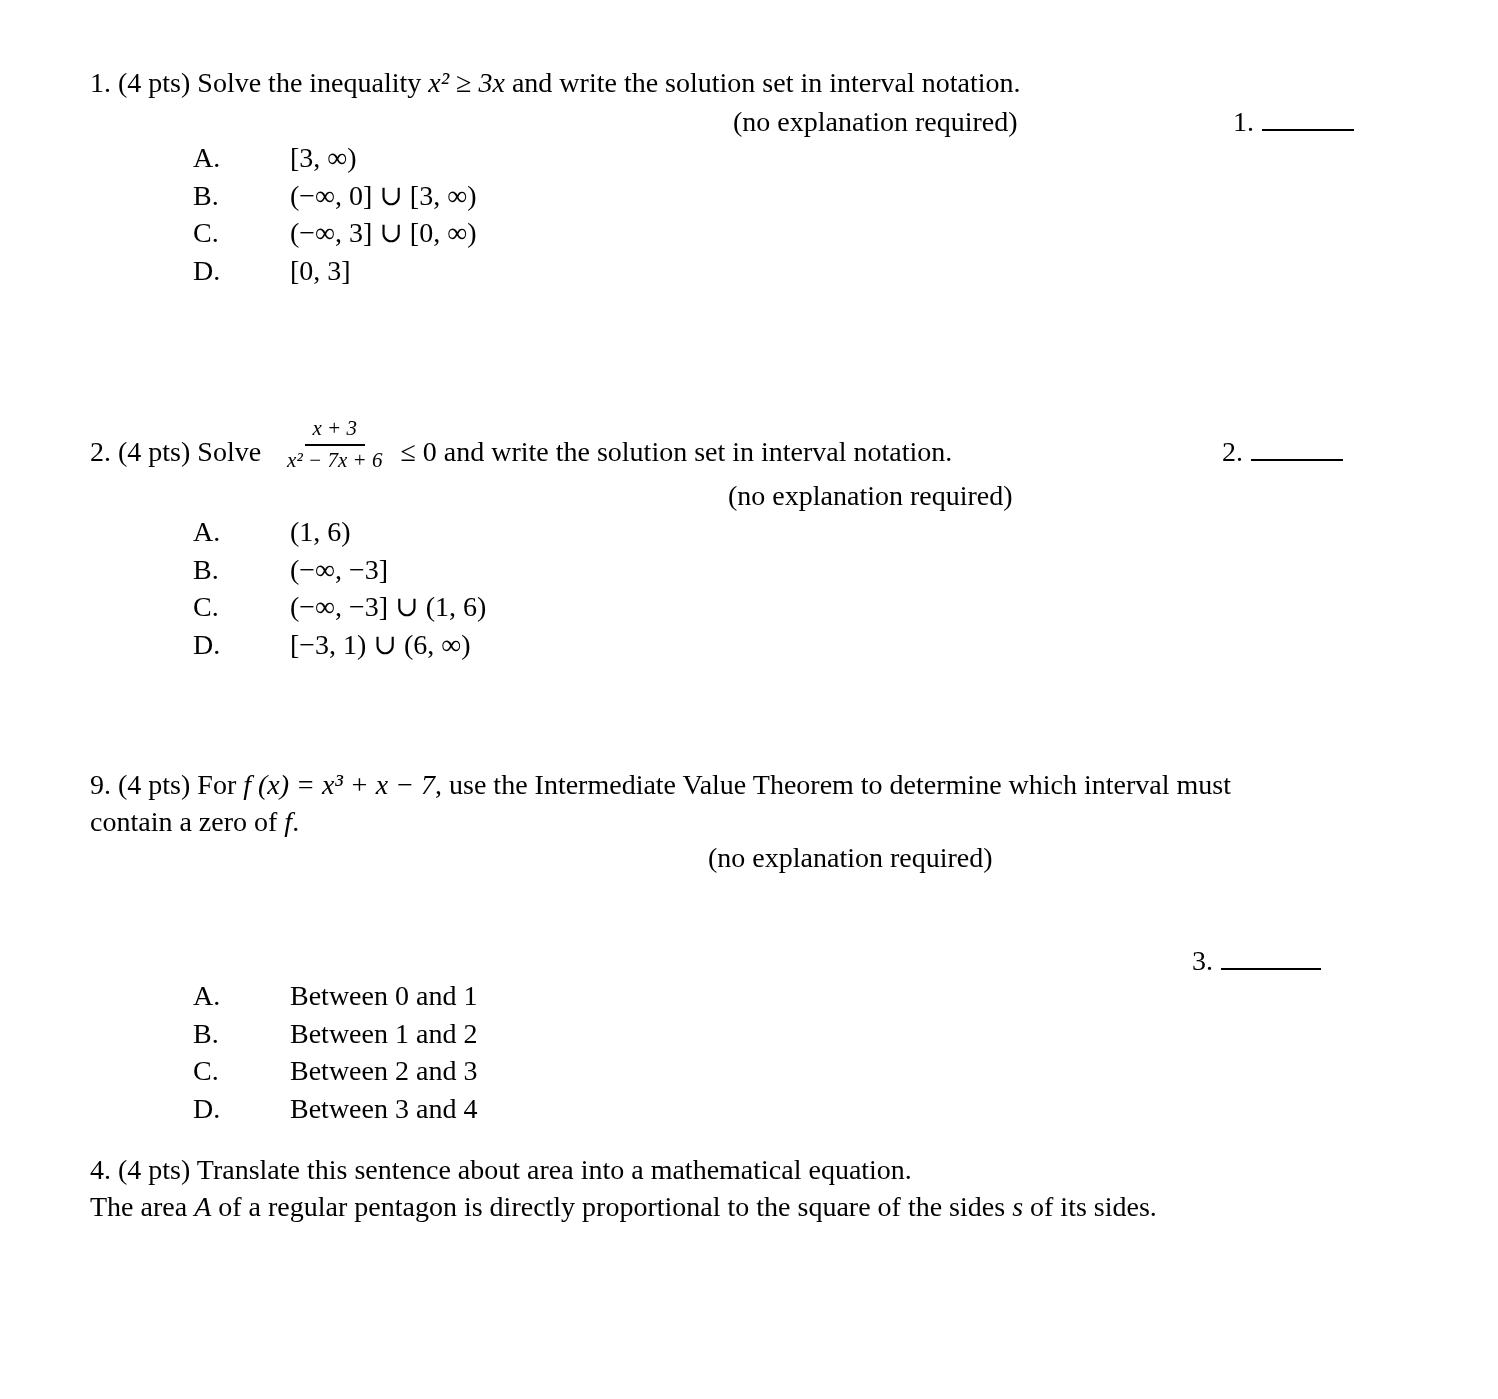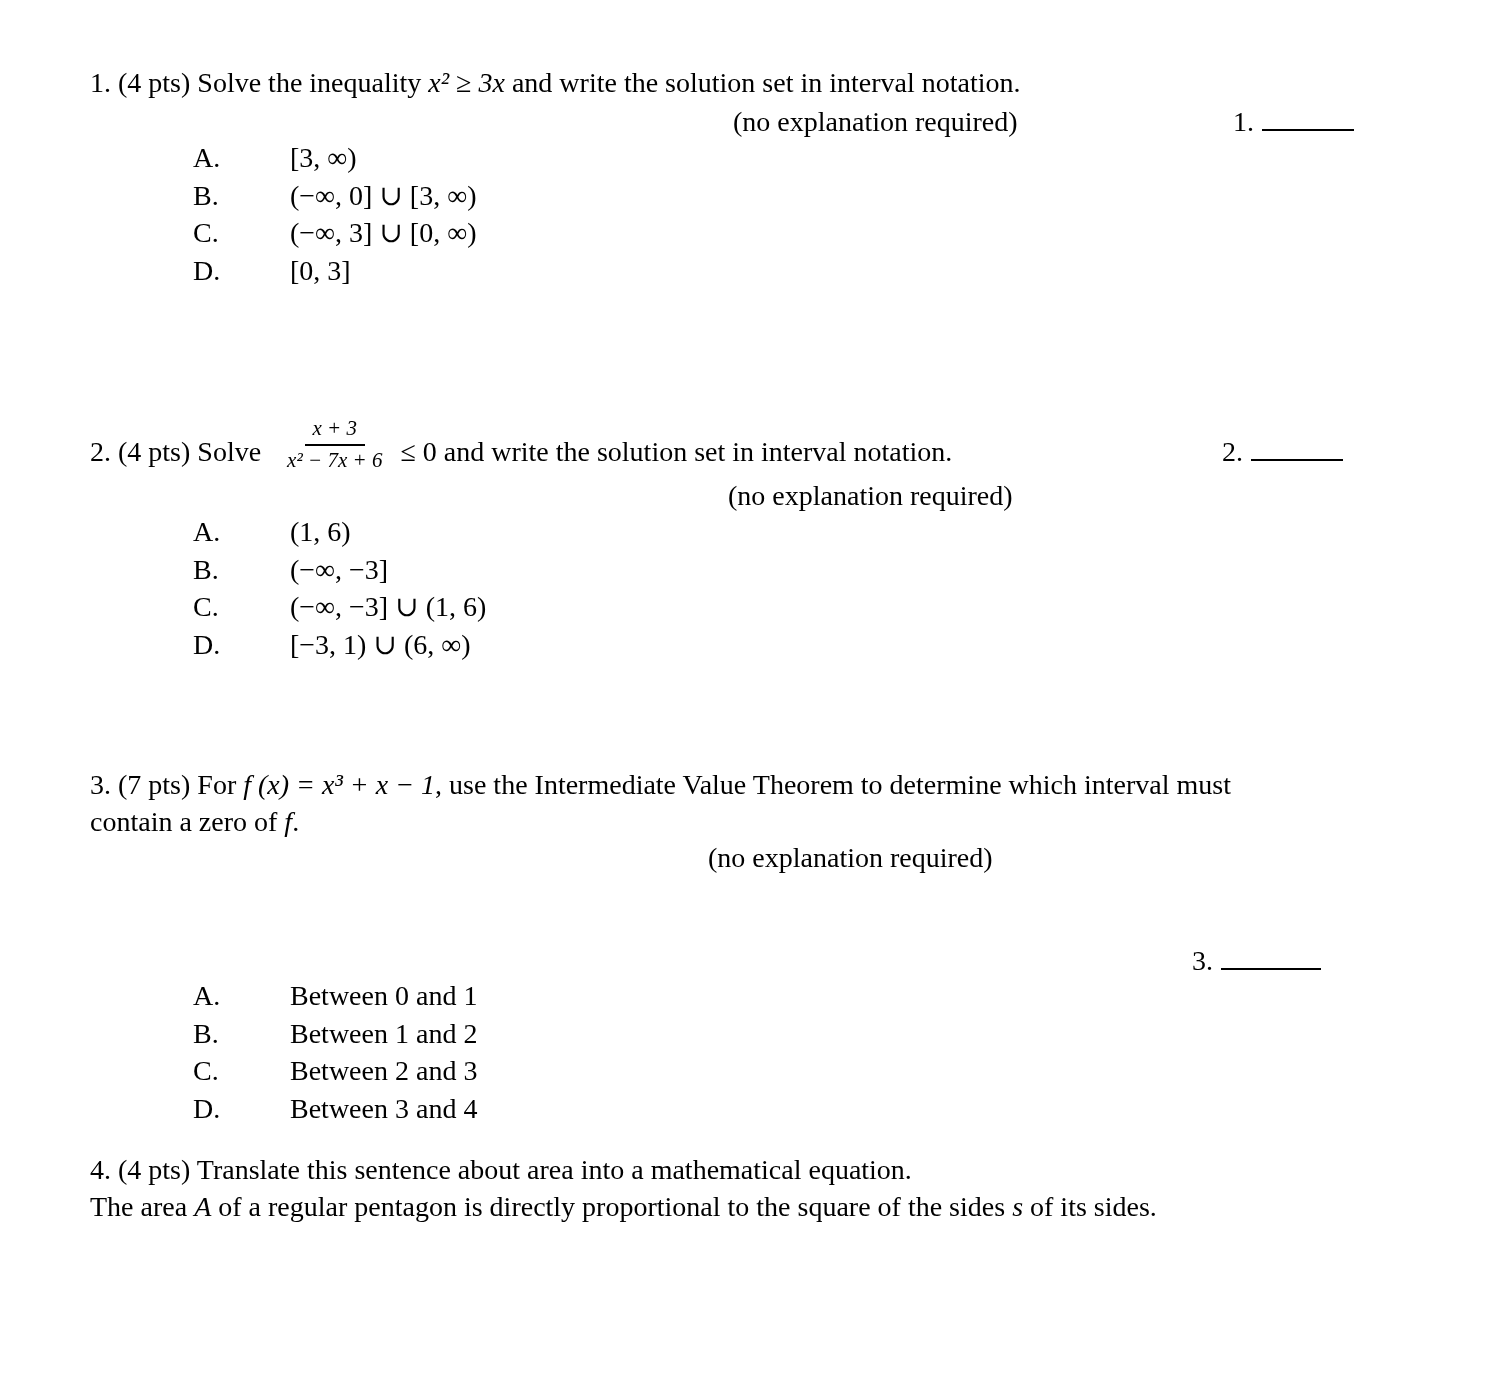--- a/index.html
+++ b/index.html
@@ -111,21 +111,21 @@
       <span class="opt-letter">C.</span>
       <span class="opt-text">(−∞, −3] ∪ (1, 6)</span>
     </div>
     <div class="opt-row">
       <span class="opt-letter">D.</span>
       <span class="opt-text">[−3, 1) ∪ (6, ∞)</span>
     </div>
   </div>
 
   <div class="abs" style="left:90px; top:766px;">
-    <span>3. (7 pts)  For </span><span class="math">f (x) = x³ + x − 1</span><span>, use the Intermediate Value Theorem to determine which interval must</span>
+    <span>9. (4 pts)  For </span><span class="math">f (x) = x³ + x − 7</span><span>, use the Intermediate Value Theorem to determine which interval must</span>
   </div>
   <div class="abs" style="left:90px; top:803px;">
     <span>contain a zero of </span><span class="math">f</span><span>.</span>
   </div>
 
   <div class="abs" style="left:708px; top:839px;">
     <span>(no explanation required)</span>
   </div>
 
   <div class="abs answer" style="left:1192px; top:942px;">

